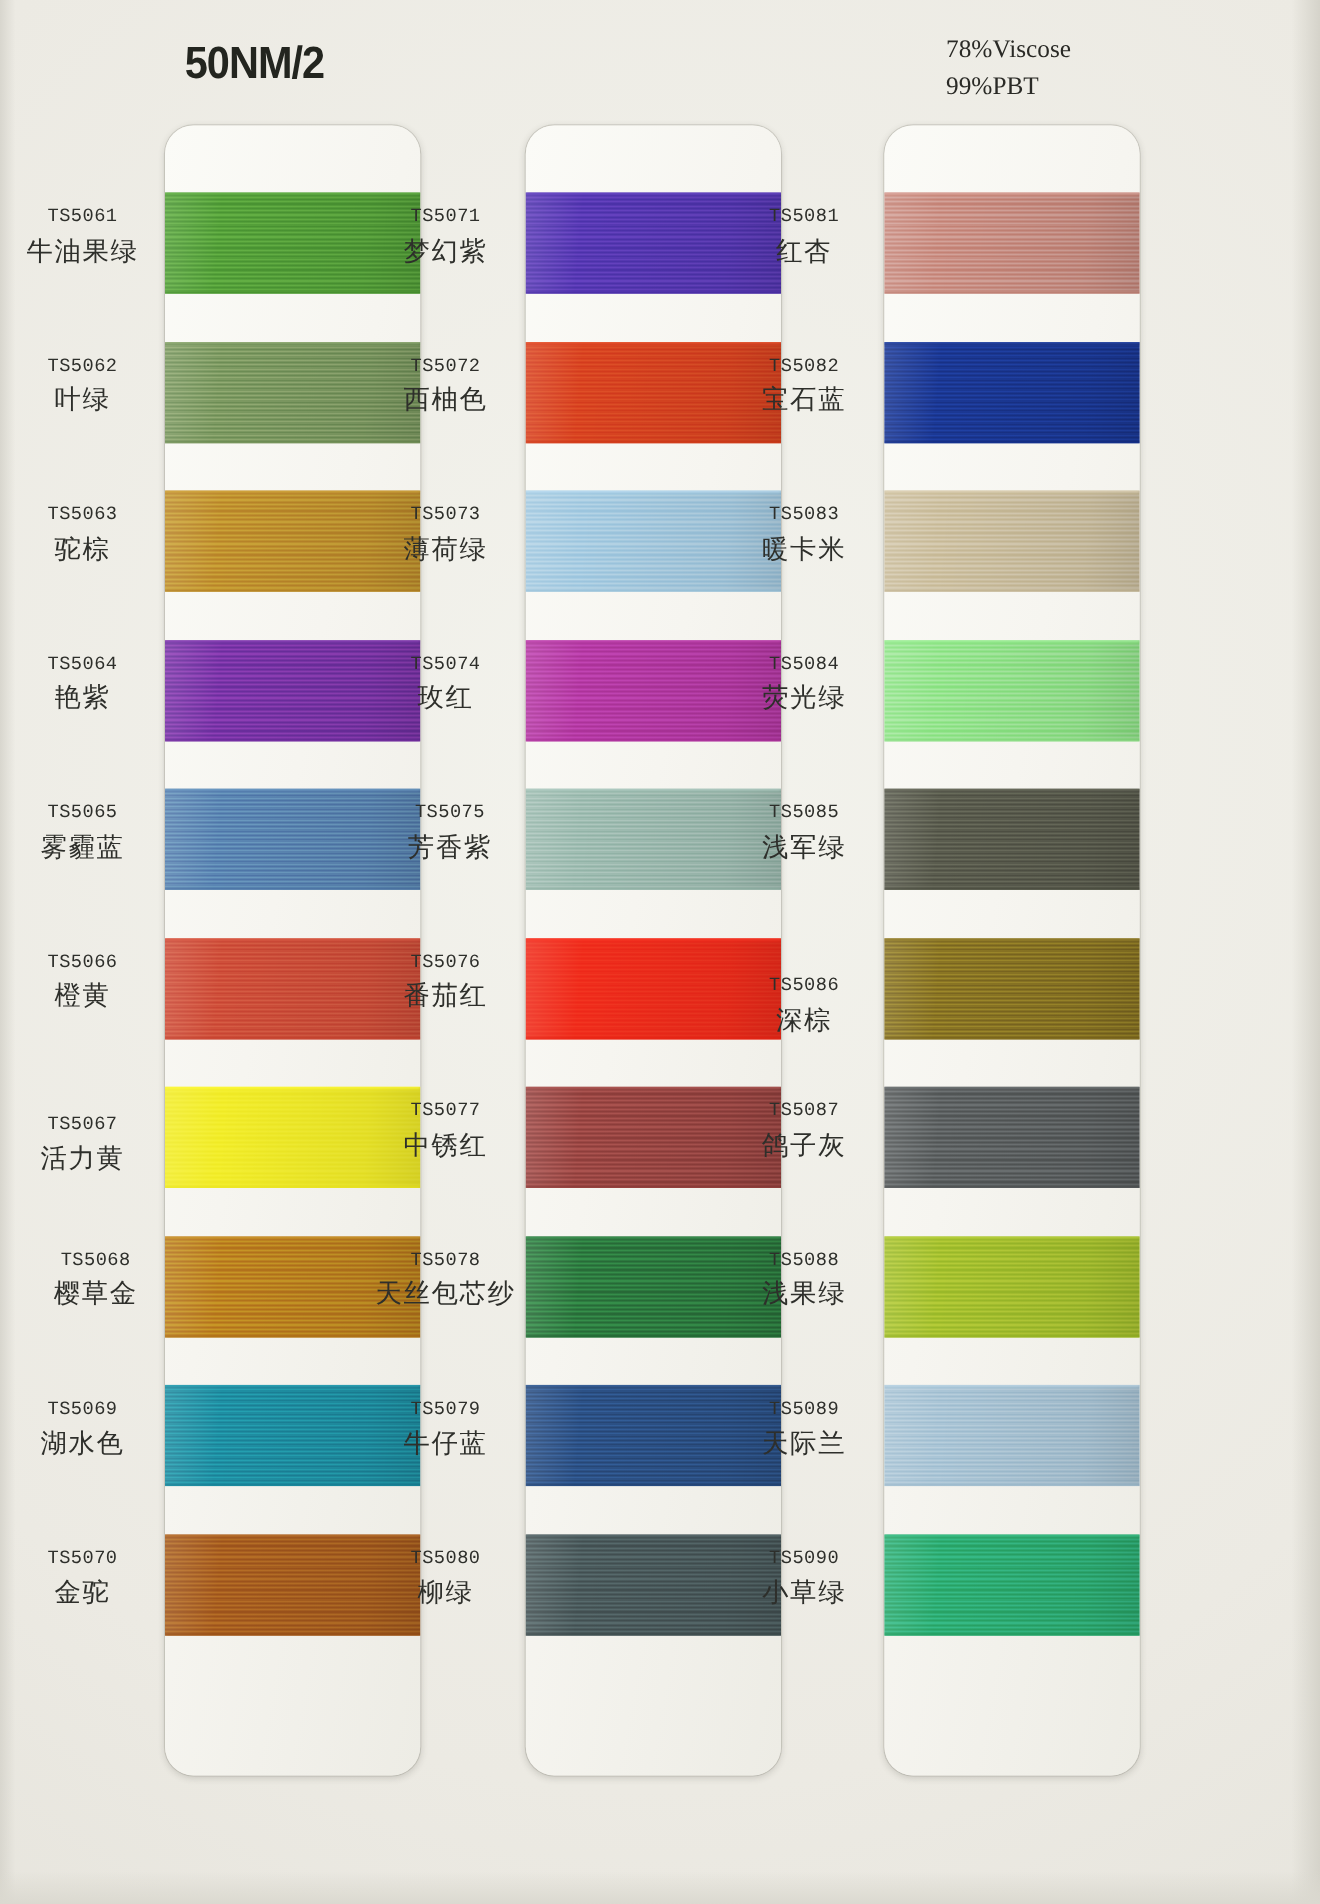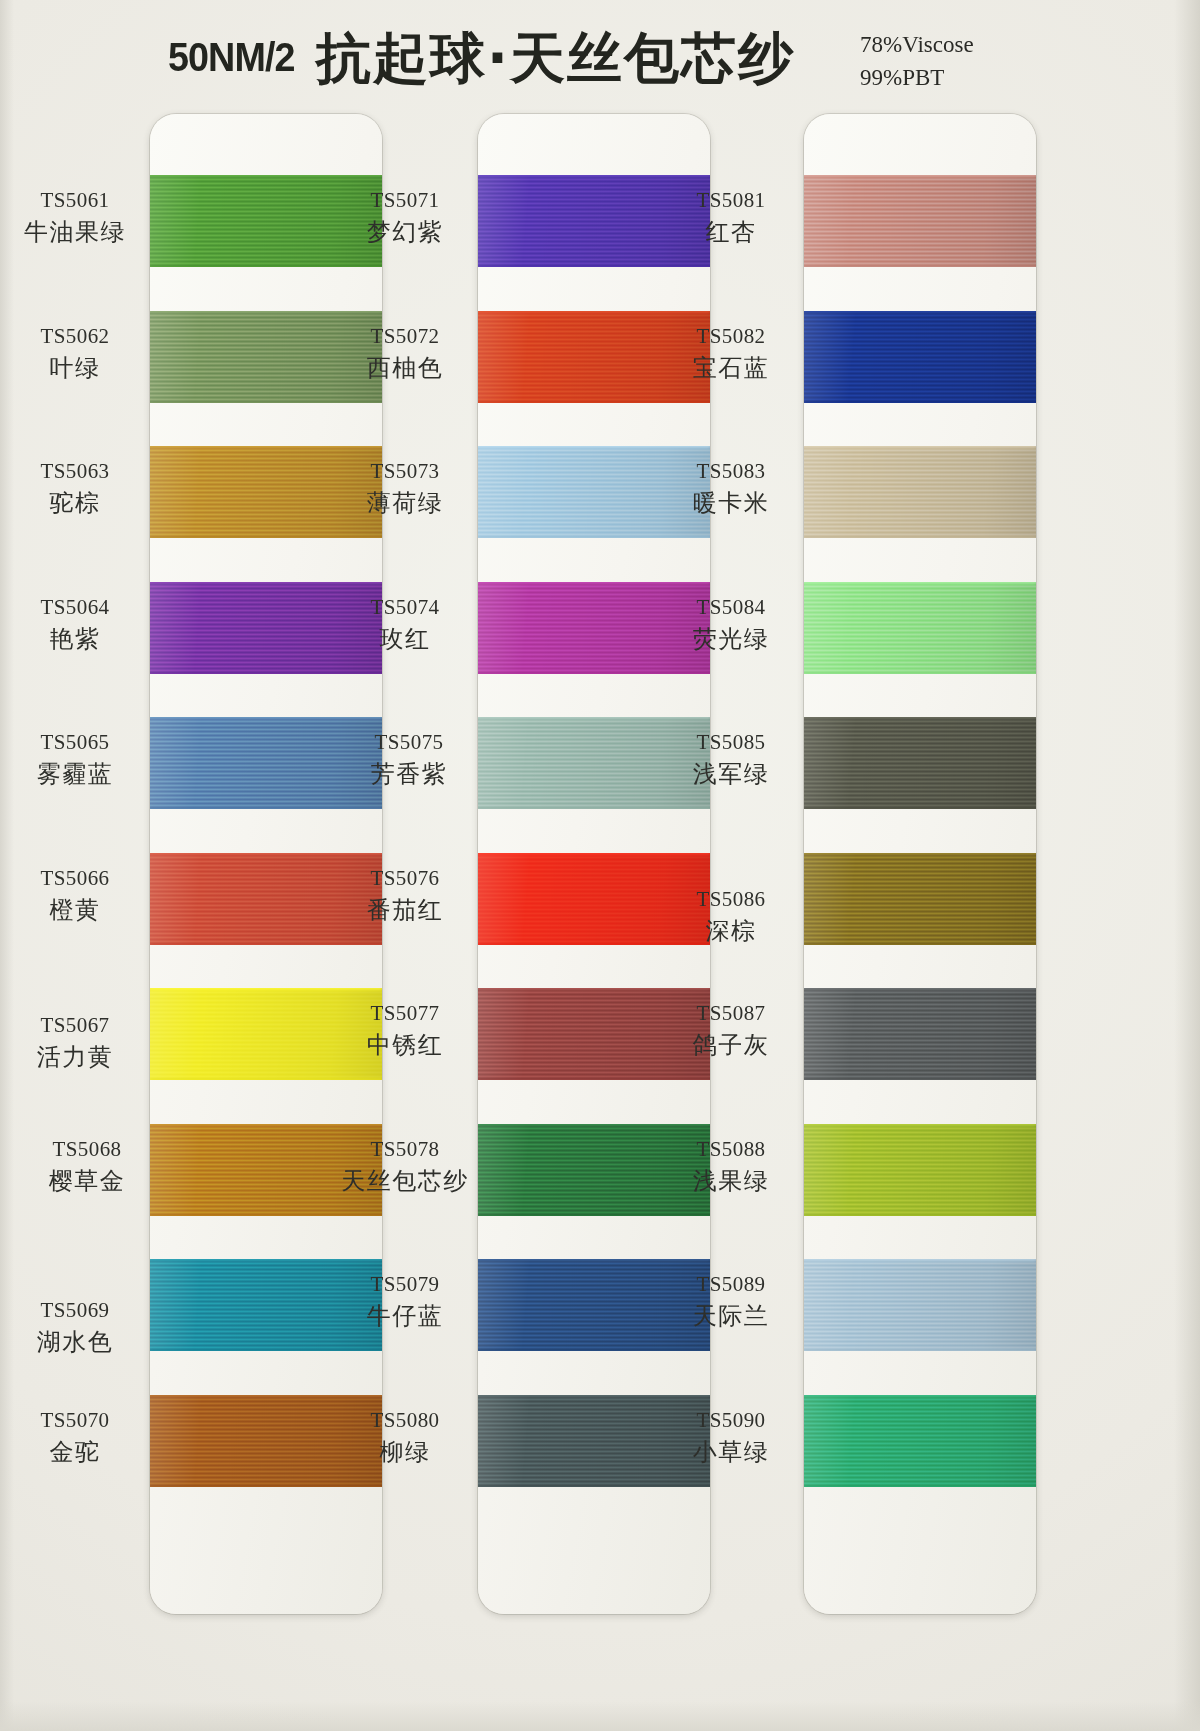--- a/index.html
+++ b/index.html
@@ -86,40 +86,39 @@
   }
   .swatch .fuzz-t{position:absolute;left:0;right:0;top:-2px;height:4px;filter:blur(1.4px);opacity:.75;}
   .swatch .fuzz-b{position:absolute;left:0;right:0;bottom:-2px;height:4px;filter:blur(1.4px);opacity:.6;}
 
   
   .label{
     position:absolute;width:150px;text-align:center;
     color:#2e2f2b;
   }
   .label .code{
-    font-family:Liberation Serif, serif;
-    font-size:21px;letter-spacing:.4px;line-height:1.05;text-align:center;
+    font-family:Liberation Mono, monospace;
+    font-size:17px;letter-spacing:.4px;line-height:1.05;text-align:center;
   }
   .label .cname{
     font-family:"DejaVu Sans","Liberation Sans",sans-serif;
     font-size:24px;letter-spacing:1.5px;margin-top:9px;line-height:1.05;
     white-space:nowrap;
   }
 </style>
 </head>
 <body>
 
 <div class="paper-bg"></div>
 <div class="scan-edge-l"></div>
 <div class="scan-edge-r"></div>
 <div class="scan-edge-b"></div>
 
 <div class="header">
   <div class="hdr-code">50NM/2</div>
-  <div class="hdr-title">抗起球·天丝包芯纱</div>
   <div class="hdr-comp">
     <div>78%Viscose</div>
     <div>99%PBT</div>
   </div>
 </div>
 
 <div class="strip" id="strip-1"></div>
 <div class="strip" id="strip-2"></div>
 <div class="strip" id="strip-3"></div>
 
@@ -331,21 +330,21 @@
       <div class="cname">橙黄</div>
     </div>
     <div class="label" style="left: 0px; top: 1014px;">
       <div class="code">TS5067</div>
       <div class="cname">活力黄</div>
     </div>
     <div class="label" style="left: 12px; top: 1137.5px;">
       <div class="code">TS5068</div>
       <div class="cname">樱草金</div>
     </div>
-    <div class="label" style="left: 0px; top: 1299px;">
+    <div class="label" style="left: 0px; top: 1273px;">
       <div class="code">TS5069</div>
       <div class="cname">湖水色</div>
     </div>
     <div class="label" style="left: 0px; top: 1408.5px;">
       <div class="code">TS5070</div>
       <div class="cname">金驼</div>
     </div>
     <div class="label" style="left: 330px; top: 189px;">
       <div class="code">TS5071</div>
       <div class="cname">梦幻紫</div>

